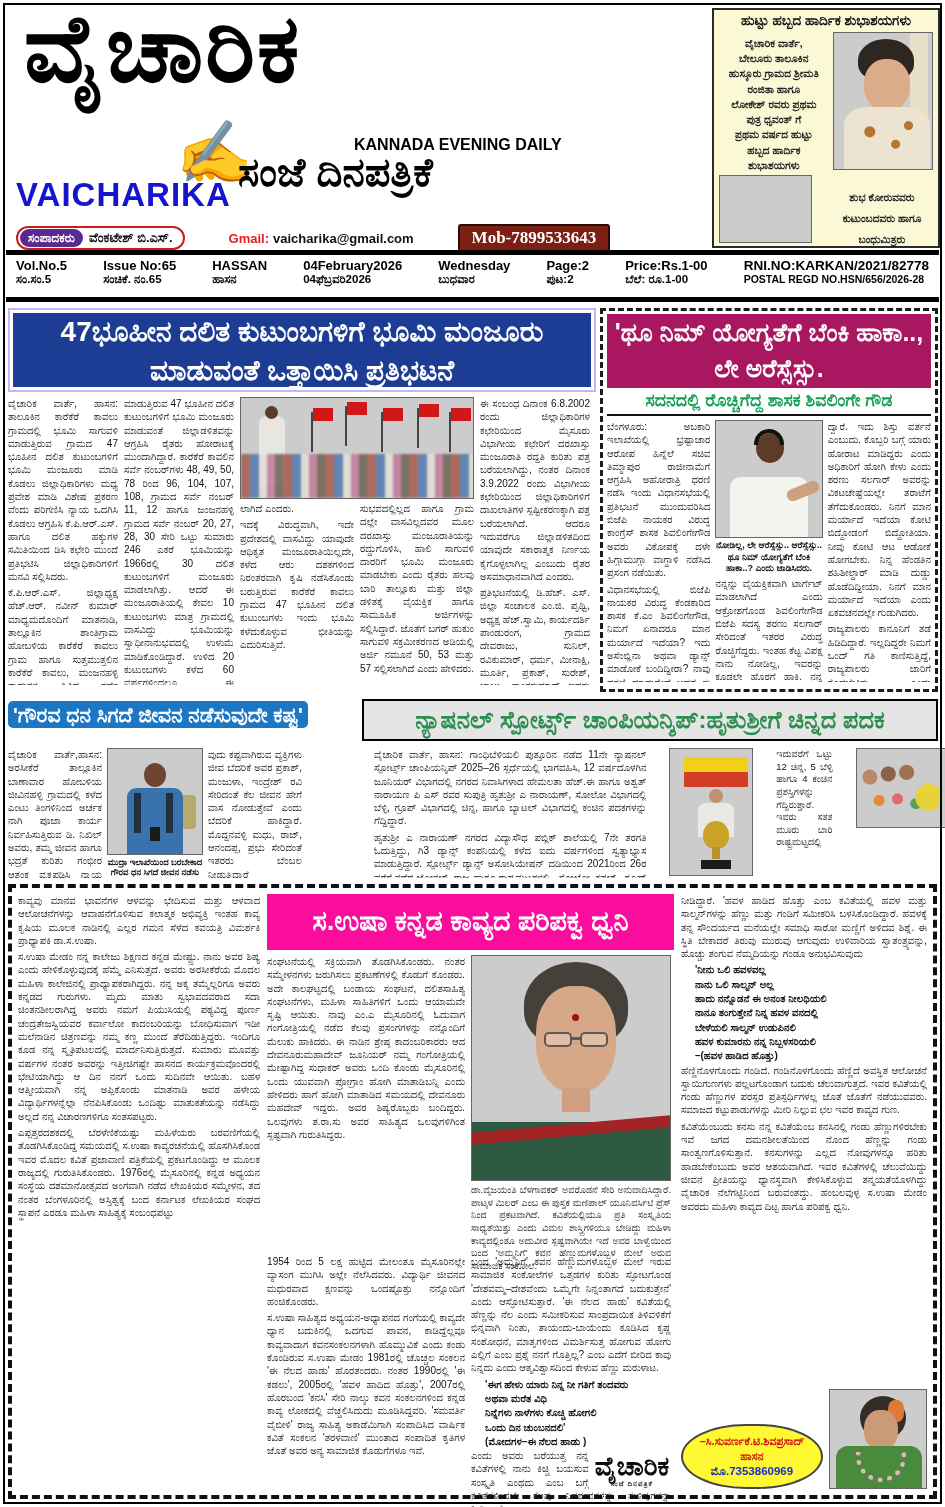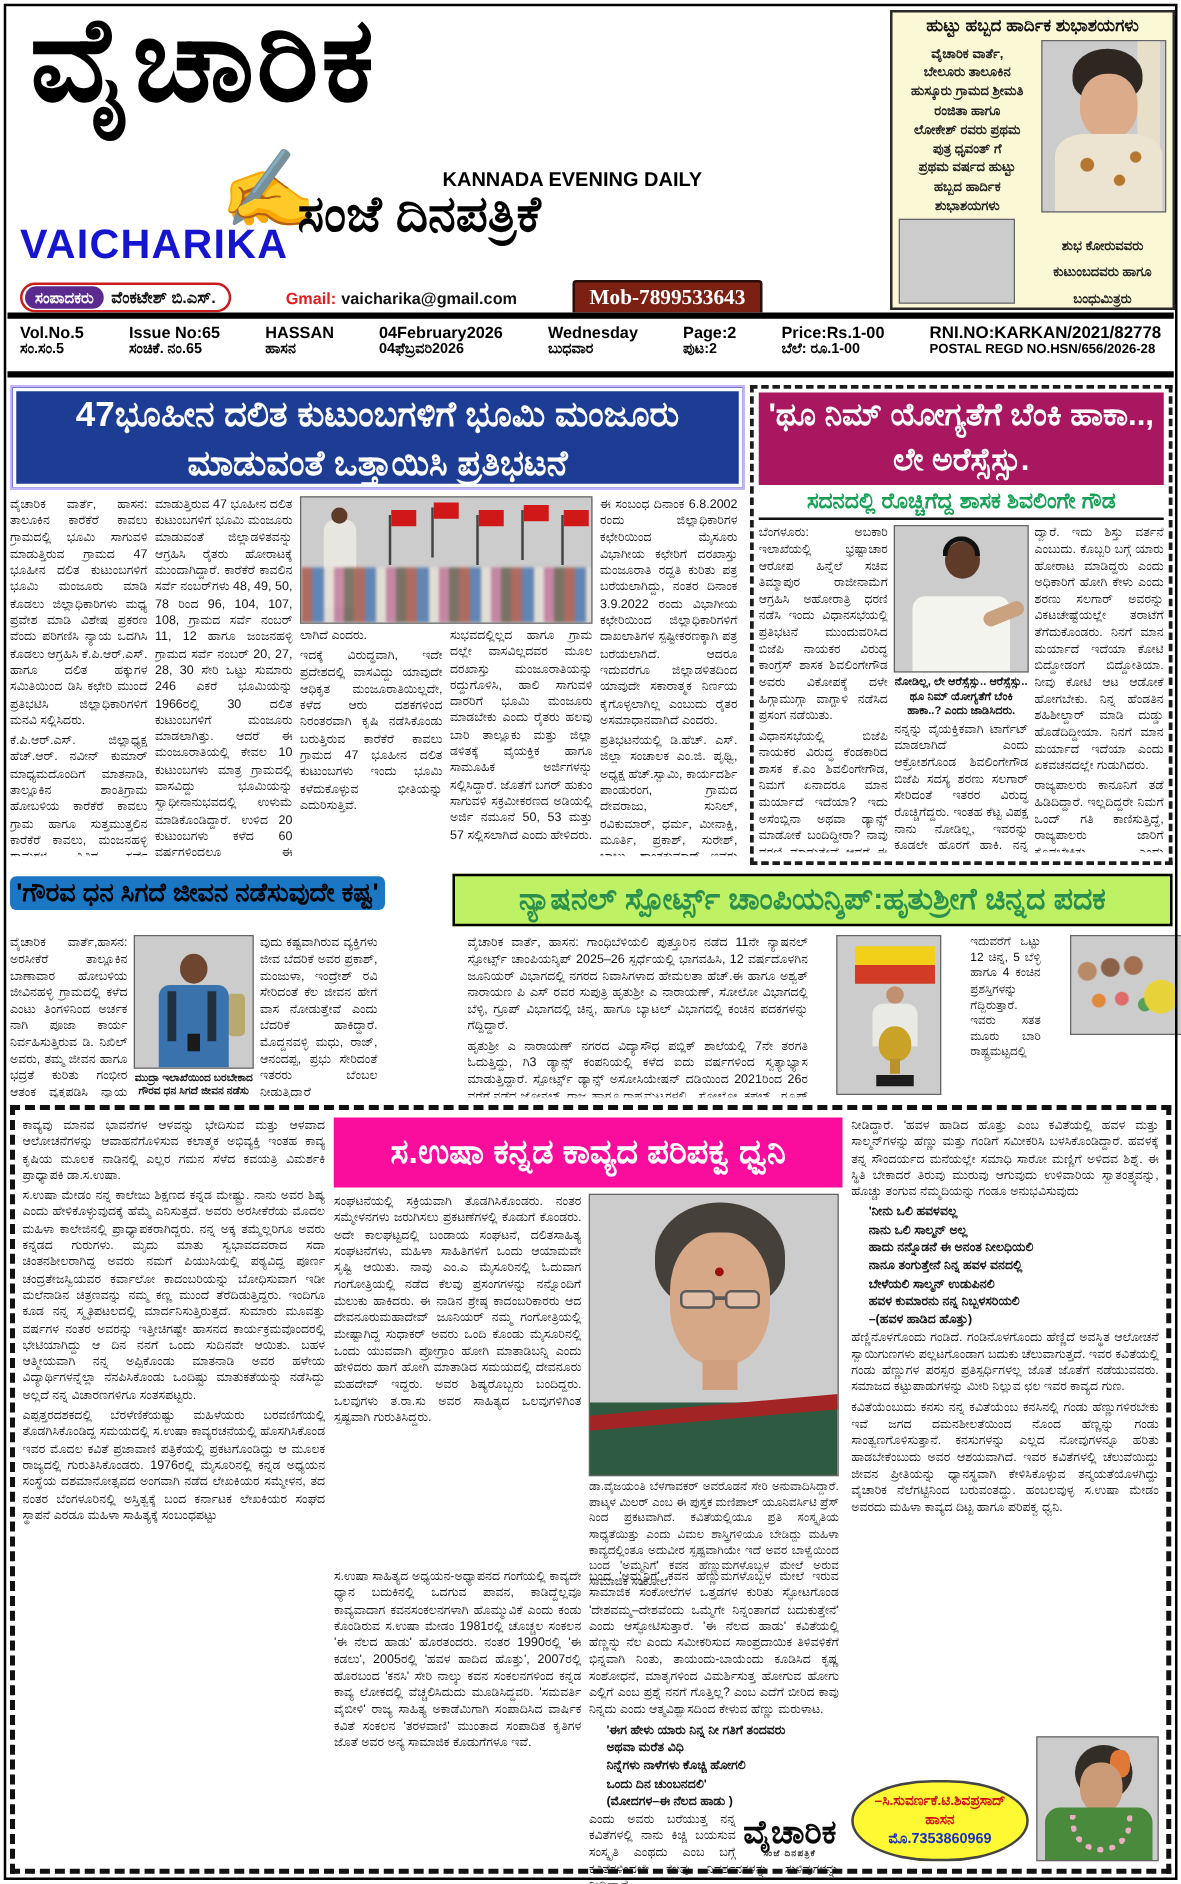--- a/index.html
+++ b/index.html
@@ -51,23 +51,23 @@
   .mid-cols .c2{width:114px;}
   
   .rss{left:600px;top:308px;width:338px;height:384px;border:3px dashed #1c1c1c;padding:3px 4px;background:#fff;}
   .hl-mag{height:74px;background:#a8175f;color:#fff;font-size:25px;font-weight:900;text-align:center;line-height:1.45;overflow:hidden;}
   .rss-sub{color:#17a155;font-size:17.5px;font-weight:900;text-align:center;border-bottom:2.5px solid #111;padding:2px 0 3px 0;}
   .rss-body{display:flex;gap:5px;margin-top:4px;height:262px;}
   .rss .c{width:106px;}
   .rss .midc{width:110px;display:flex;flex-direction:column;}
   .rss-cap{font-size:9px;font-weight:800;line-height:1.3;text-align:center;margin:2px 0;}
   
-  .honor-hl{left:8px;top:699px;width:352px;font-size:20.5px;font-weight:900;color:#000000;line-height:1.55;z-index:2;}
+  .honor-hl{left:8px;top:699px;width:352px;font-size:20.5px;font-weight:900;color:#ffffff;line-height:1.55;z-index:2;}
   .honor-hl span{background:#1b76c4;padding:2px 5px;border-radius:5px;box-decoration-break:clone;-webkit-box-decoration-break:clone;}
-  .sports-hl{left:362px;top:699px;width:576px;height:42px;border:2.5px solid #000;background:#bef264;color:#2b8f4e;font-size:24px;font-weight:900;text-align:center;line-height:38px;white-space:nowrap;overflow:hidden;}
+  .sports-hl{left:362px;top:699px;width:576px;height:42px;border:2.5px solid #000;background:#e5e5e5;color:#2b8f4e;font-size:24px;font-weight:900;text-align:center;line-height:38px;white-space:nowrap;overflow:hidden;}
   .honor-body{left:8px;top:748px;width:294px;height:130px;display:flex;gap:5px;}
   .honor-body .c{width:94px;}
   .ph-stack{display:flex;flex-direction:column;width:96px;}
   .honor-cap{font-size:8.5px;font-weight:800;line-height:1.25;text-align:center;margin-top:2px;}
   .sports-body{left:374px;top:748px;width:576px;height:130px;display:flex;gap:23px;}
   .sp-text{width:300px;}
   .sp-mini{width:62px;font-size:9.5px;}
   .sp-stack{width:104px;display:flex;flex-direction:column;}
   .sp-cap{font-size:8.5px;font-weight:700;line-height:1.25;text-align:justify;margin-top:2px;}
   
@@ -375,20 +375,21 @@
             <i class="saree"></i>
             <i class="stripe"></i>
           </figure>
           <div class="col u-photobody">
               <p>ಡಾ.ವೈಜಯಂತಿ ಬೆಳಗಾವಕರ್ ಅವರೊಡನೆ ಸೇರಿ ಅನುವಾದಿಸಿದ್ದಾರೆ. ಪಾಟ್ಕಳ ಮಿಲರ್ ಎಂಬ ಈ ಪುಸ್ತಕ ಮಣಿಪಾಲ್ ಯೂನಿವರ್ಸಿಟಿ ಪ್ರೆಸ್ ನಿಂದ ಪ್ರಕಟವಾಗಿದೆ. ಕವಿತೆಯಲ್ಲಿಯೂ ಪ್ರತಿ ಸಂಸ್ಕೃತಿಯ ಸಾಧ್ಯತೆಯಿತ್ತು ಎಂದು ವಿಮಲ ಶಾಸ್ತ್ರಿಗಳಿಯೂ ಬೇಡಿದ್ದು ಮಹಿಳಾ ಕಾವ್ಯದಲ್ಲಿಂತೂ ಅದುವೀರ ಸ್ಪಷ್ಟವಾಗಿಯೇ ಇದೆ ಅವರ ಬಾಳ್ವೆಯಿಂದ ಬಂದ 'ಅಮ್ಮನಿಗೆ' ಕವನ ಹೆಣ್ಣುಮಗಳೊಬ್ಬಳ ಮೇಲೆ ಅರುವ ಸಾಮಾಜಿಕ ಸಂಕೋಲೆ.</p>
             </div>
         </div>
       </div>
       <div class="u-row" style="height:284px">
         <div class="col u-colB">
+            <p>1954 ರಿಂದ 5 ಲಕ್ಷ ಹುಟ್ಟಿದ ಮೇಲಂತೂ ಮೈಸೂರಿನಲ್ಲೇ ವ್ಯಾಸಂಗ ಮುಗಿಸಿ ಅಲ್ಲೇ ನೆಲೆಸಿದವರು. ವಿದ್ಯಾರ್ಥಿ ಜೀವನದ ಮಧುರವಾದ ಕ್ಷಣವನ್ನು ಒಂದಷ್ಟೊತ್ತು ನನ್ನೊಂದಿಗೆ ಹಂಚಿಕೊಂಡರು.</p>
             <p>ಸ.ಉಷಾ ಸಾಹಿತ್ಯದ ಅಧ್ಯಯನ-ಅಧ್ಯಾಪನದ ಗಂಗೆಯಲ್ಲಿ ಕಾವ್ಯದೇ ಧ್ಯಾನ ಬದುಕಿನಲ್ಲಿ ಒದಗುವ ಪಾವನ, ಕಾಡಿದ್ದೆಲ್ಲವೂ ಕಾವ್ಯವಾದಾಗ ಕವನಸಂಕಲನಗಳಾಗಿ ಹೊಮ್ಮುವಿಕೆ ಎಂದು ಕಂಡು ಕೊಂಡಿರುವ ಸ.ಉಷಾ ಮೇಡಂ 1981ರಲ್ಲಿ ಚೊಚ್ಚಲ ಸಂಕಲನ 'ಈ ನೆಲದ ಹಾಡು' ಹೊರತಂದರು. ನಂತರ 1990ರಲ್ಲಿ 'ಈ ಕಡಲು', 2005ರಲ್ಲಿ 'ಹವಳ ಹಾದಿದ ಹೊತ್ತು', 2007ರಲ್ಲಿ ಹೊರಬಂದ 'ಕನಸಿ' ಸೇರಿ ನಾಲ್ಕು ಕವನ ಸಂಕಲನಗಳಿಂದ ಕನ್ನಡ ಕಾವ್ಯ ಲೋಕದಲ್ಲಿ ವೆಚ್ಚಲಿಸಿದುದು ಮೂಡಿಸಿದ್ದವರಿ. 'ಸಮವರ್ತಿ ವೈಬೀಳಿ' ರಾಜ್ಯ ಸಾಹಿತ್ಯ ಅಕಾಡೆಮಿಗಾಗಿ ಸಂಪಾದಿಸಿದ ವಾರ್ಷಿಕ ಕವಿತೆ ಸಂಕಲನ 'ತರಳವಾಣಿ' ಮುಂತಾದ ಸಂಪಾದಿತ ಕೃತಿಗಳ ಜೊತೆ ಅವರ ಅನ್ಯ ಸಾಮಾಜಿಕ ಕೊಡುಗೆಗಳೂ ಇವೆ.</p>
           </div>
         <div class="col u-colC">
           <div>
               <p>ಬಂದ 'ಅಮ್ಮನಿಗೆ' ಕವನ ಹೆಣ್ಣುಮಗಳೊಬ್ಬಳ ಮೇಲೆ ಇರುವ ಸಾಮಾಜಿಕ ಸಂಕೋಲೆಗಳ ಒತ್ತಡಗಳ ಕುರಿತು ಸ್ಫೋಟಗೊಂಡ 'ದೇಶವಮ್ಮ–ದೇಶವೆಂದು ಒಮ್ಮೆಗೇ ನಿನ್ನಂತಾಗದೆ ಬದುಕುತ್ತೇನೆ' ಎಂದು ಆಸ್ಫೋಟಿಸುತ್ತಾರೆ. 'ಈ ನೆಲದ ಹಾಡು' ಕವಿತೆಯಲ್ಲಿ ಹೆಣ್ಣನ್ನು ನೆಲ ಎಂದು ಸಮೀಕರಿಸುವ ಸಾಂಪ್ರದಾಯಿಕ ತಿಳಿವಳಿಕೆಗೆ ಭಿನ್ನವಾಗಿ ನಿಂತು, ತಾಯಂದು-ಬಾಯೆಂದು ಕೂಡಿಸಿದ ಕೃಷ್ಣ ಸಂಶೋಧನೆ, ಮಾತೃಗಳಿಂದ ವಿಮರ್ಶಿಸುತ್ತ ಹೋಗುವ ಹೋಗು ಎಲ್ಲಿಗೆ ಎಂಬ ಪ್ರಶ್ನೆ ನನಗೆ ಗೊತ್ತಿಲ್ಲ? ಎಂಬ ಎದೆಗೆ ಬೀರಿದ ಕಾವು ನಿನ್ನದು ಎಂದು ಆತ್ಮವಿಶ್ವಾಸದಿಂದ ಕೇಳುವ ಹೆಣ್ಣು ಮರುಳಾಟ.</p>
             </div>
           <div class="poem">
               <p>'ಈಗ ಹೇಳು ಯಾರು ನಿನ್ನ ನೀ ಗತಿಗೆ ತಂದವರು</p>
               <p>ಅಥವಾ ಮರೆತ ವಿಧಿ</p>
               <p>ನಿನ್ನೆಗಳು ನಾಳೆಗಳು ಕೊಚ್ಚಿ ಹೋಗಲಿ</p>

